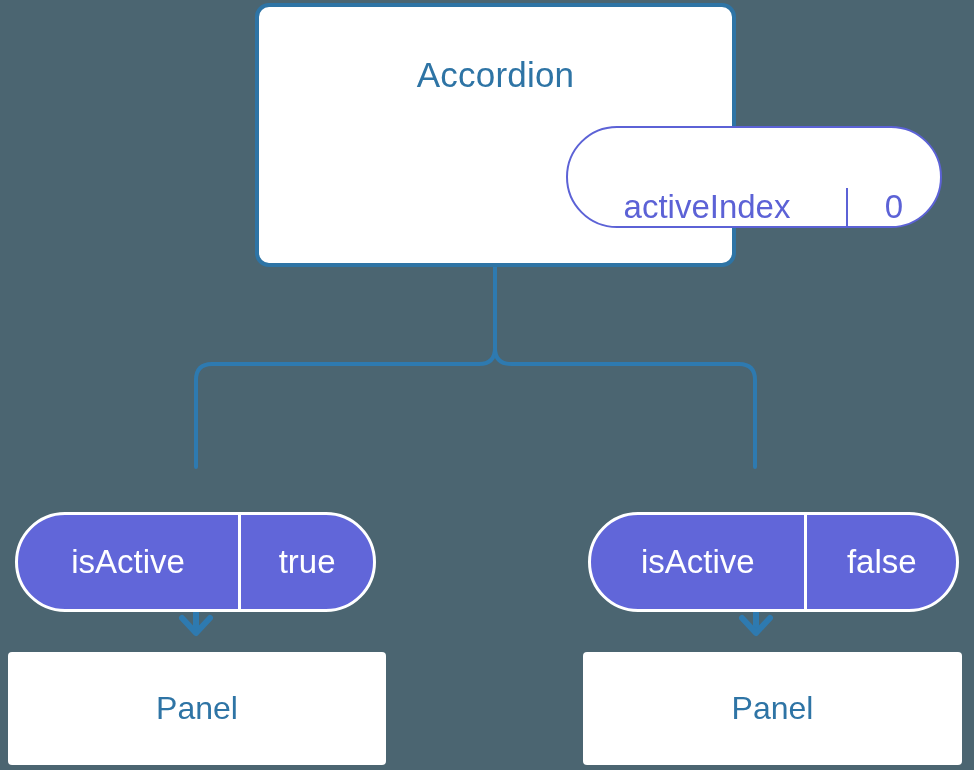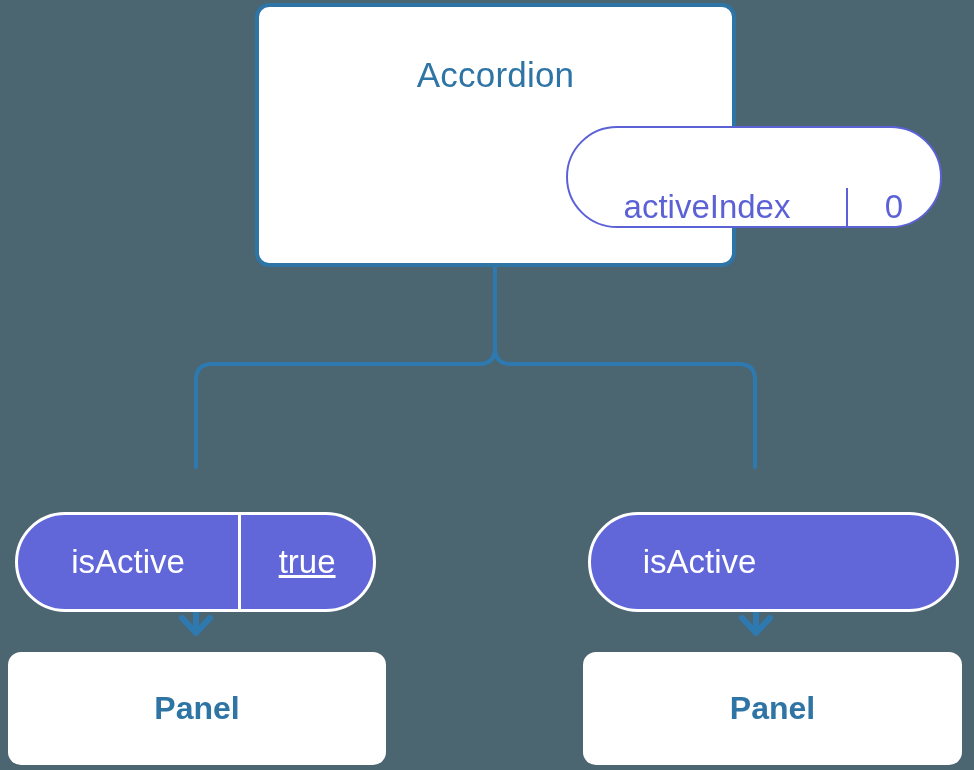--- a/index.html
+++ b/index.html
@@ -107,41 +107,40 @@
   #active-index-pill .cell-key { width: 281px; }
   #active-index-pill .cell-value { width: 95px; }
 
   #pill-left {
     left: 15px;
     top: 467px;
     width: 361px;
     height: 100px;
   }
   #pill-left .cell-key { width: 224px; }
-  #pill-left .cell-value { width: 137px; text-decoration: underline; }
+  #pill-left .cell-value { width: 137px; }
 
   #pill-right {
     left: 588px;
     top: 467px;
     width: 371px;
     height: 100px;
   }
   #pill-right .cell-key { width: 217px; }
   #pill-right .cell-value { width: 154px; }
 
   
   .panel-box {
     position: absolute;
     background: #ffffff;
-    border-radius: 13px;
+    border-radius: 4px;
     box-sizing: border-box;
     display: flex;
     align-items: center;
     justify-content: center;
-    font-weight: bold;
   }
   .panel-box .panel-label {
     color: #2e74a5;
     font-size: 32px;
   }
   #panel-left {
     left: 8px;
     top: 652px;
     width: 378px;
     height: 113px;
@@ -193,20 +192,21 @@
     </div>
   </div>
 
   <div class="pill pill-filled" id="pill-left">
     <div class="cell cell-key">isActive</div>
     <div class="cell cell-value">true</div>
   </div>
 
   <div class="pill pill-filled" id="pill-right">
     <div class="cell cell-key">isActive</div>
+    <div class="cell cell-value">false</div>
   </div>
 
   <div class="panel-box" id="panel-left">
     <span class="panel-label">Panel</span>
   </div>
 
   <div class="panel-box" id="panel-right">
     <span class="panel-label">Panel</span>
   </div>
 

